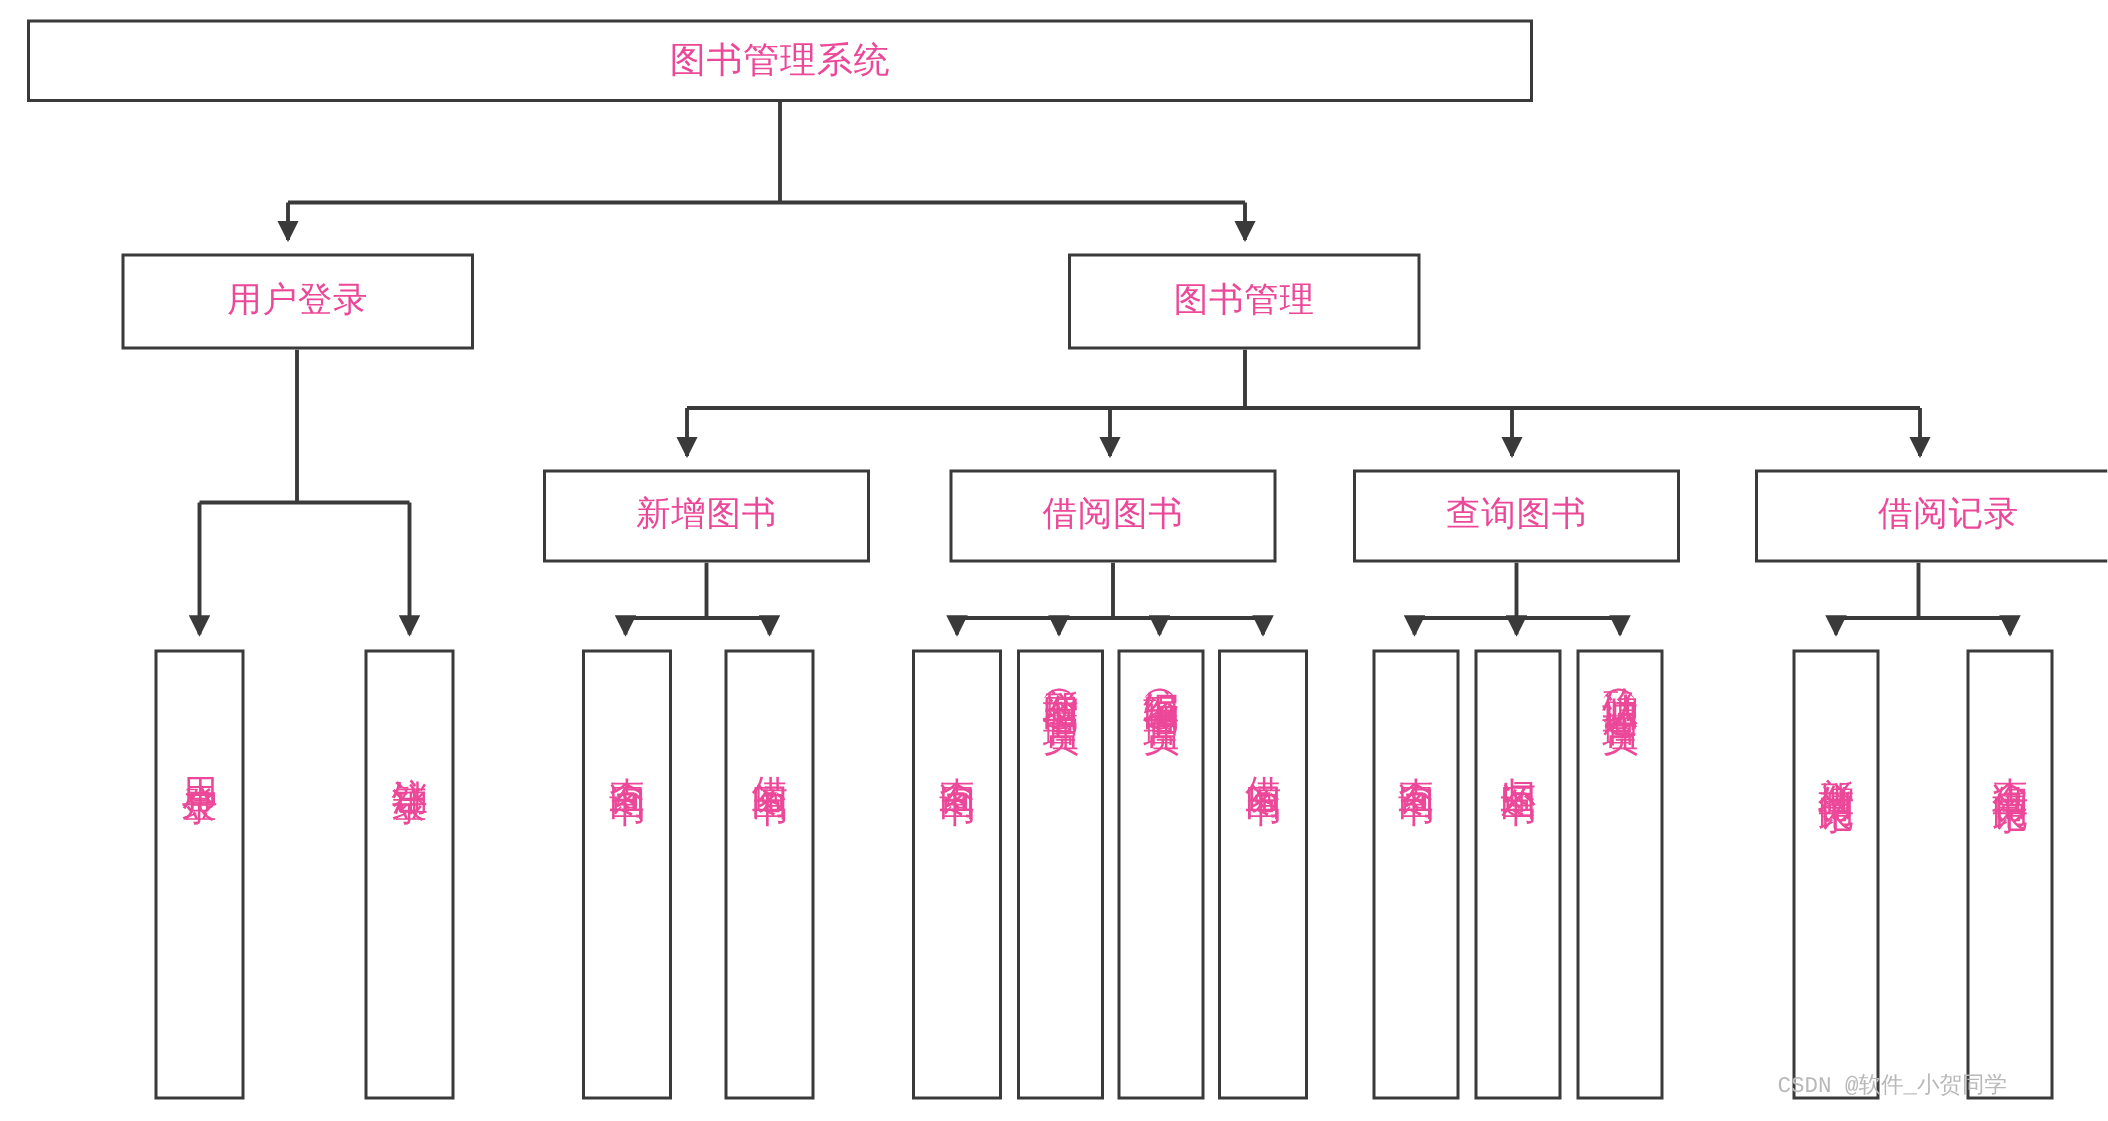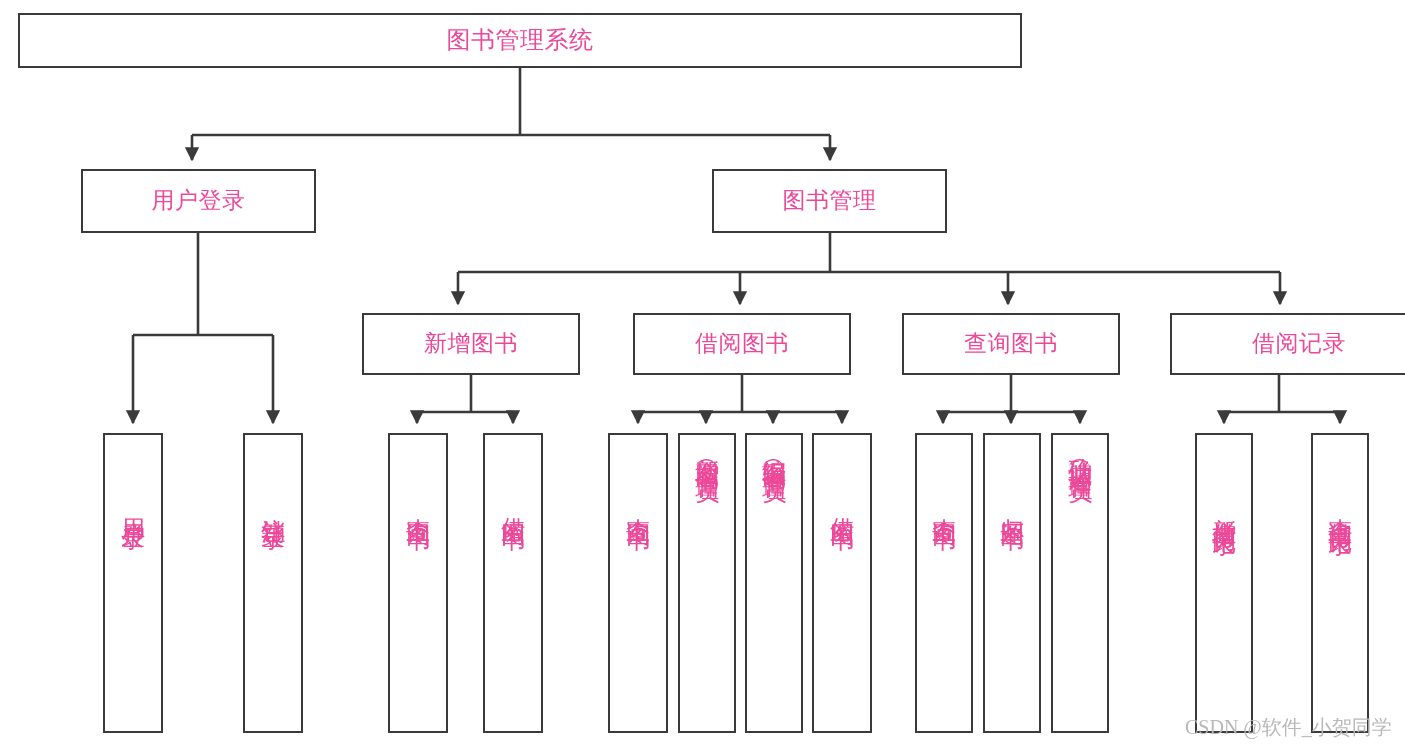--- a/index.html
+++ b/index.html
@@ -61,24 +61,24 @@
     letter-spacing: 3.2px;
     white-space: nowrap;
   }
   .node.vertical.mid .lbl {
     padding-top: 60px;
   }
   .watermark {
     position: absolute;
     left: 1185px;
     top: 714px;
-    font-size: 20px;
+    font-size: 15px;
     color: #b8b8b8;
     white-space: nowrap;
-    font-family: Liberation Serif, serif;
+    font-family: Liberation Mono, monospace;
   }
 </style>
 </head>
 <body>
 
 <div id="canvas">
 
   <svg id="edges" viewBox="0 0 1405 747">
     <defs>
       <marker id="arrow" viewBox="0 0 10 10" refX="9" refY="5" markerWidth="5.5" markerHeight="5.5" orient="auto-start-reverse">

